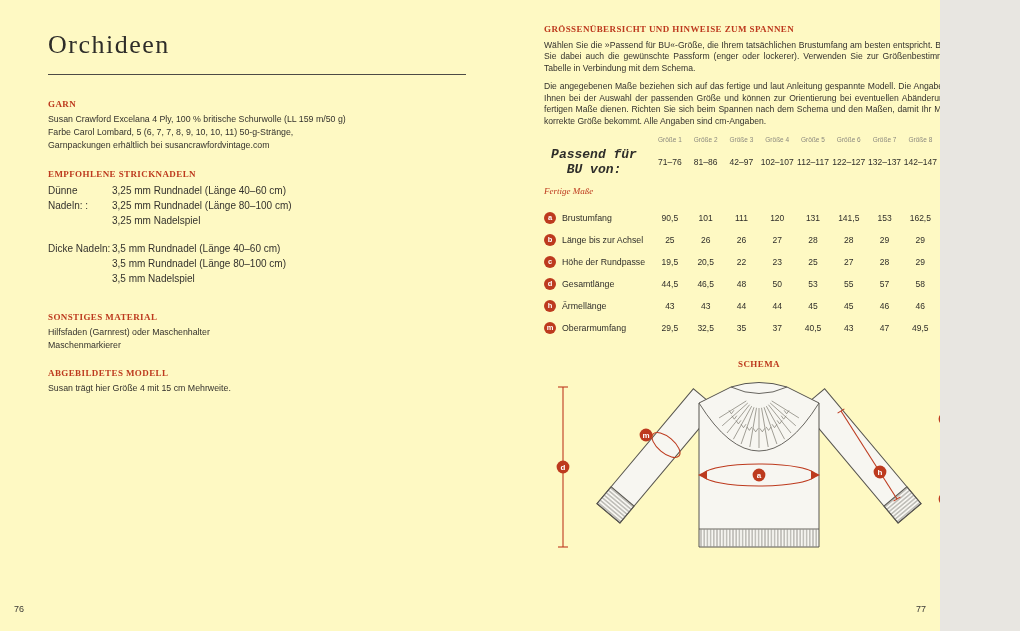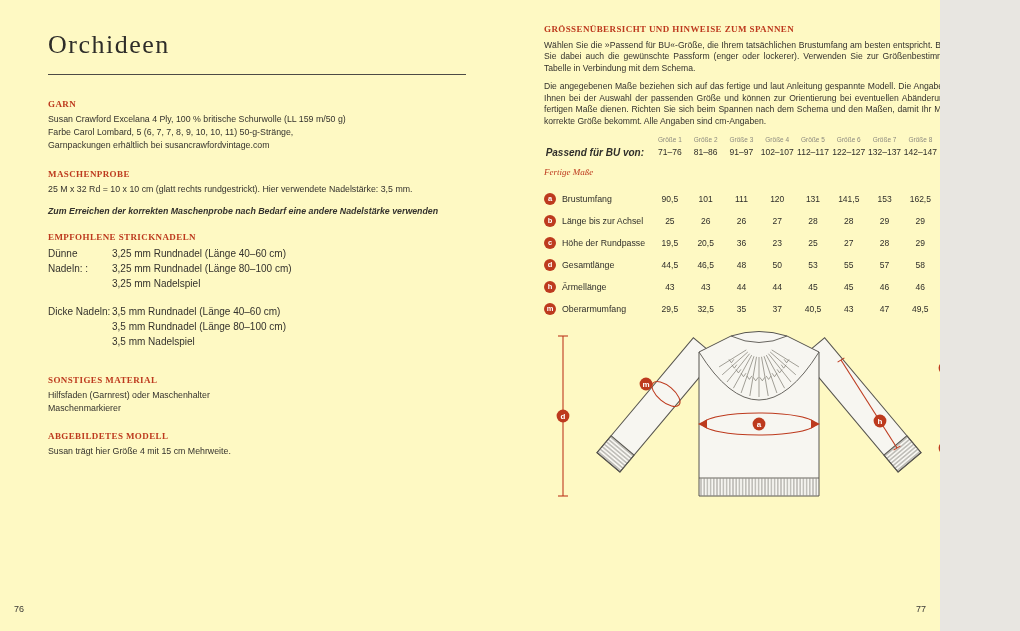--- a/index.html
+++ b/index.html
@@ -26,22 +26,22 @@
   
   .rpage{position:absolute;left:544px;top:24px;width:430px;}
   .rpage .redhead{margin-bottom:6px;}
   .para{font-size:8.6px;line-height:1.33;text-align:justify;margin:0 0 7px;}
 
   .size-table{margin-top:9px;}
   .trow{display:grid;grid-template-columns:108px repeat(9,1fr);align-items:center;}
   .cell{font-size:8.5px;color:#2f2e2a;}
   .size-h{font-size:6.5px;color:#8b897f;text-align:center;padding-bottom:4px;}
   .bu-row{margin-bottom:2px;}
-  .bu-label{font-family:Liberation Sans, sans-serif;font-weight:700;font-style:italic;
-            font-size:10px;text-align:right;padding-right:8px;}
+  .bu-label{font-family:Liberation Mono, monospace;font-weight:700;font-style:italic;
+            font-size:13px;text-align:center;padding-right:8px;}
   .val{text-align:center;}
   .fertige-label{font-family:"Liberation Serif",serif;font-style:italic;
                  color:var(--accent);font-size:9px;margin:9px 0 11px;}
   .mrow{height:22px;}
   .rlabel{display:flex;align-items:center;gap:6px;font-size:8.8px;}
   .badge{width:12px;height:12px;border-radius:50%;background:var(--accent);color:#fff;
          font-size:7.5px;font-weight:700;display:inline-flex;align-items:center;
          justify-content:center;flex:none;}
   .schema-head{text-align:center;margin-top:20px;}
   svg.schema{display:block;margin:4px auto 0;}
@@ -70,25 +70,20 @@
     <h1 class="title">Orchideen</h1>
     <hr class="title-rule">
 
     <div class="sec" style="margin-top:24px">
       <h2 class="redhead">GARN</h2>
       <p class="body">Susan Crawford Excelana 4 Ply, 100 % britische Schurwolle (LL 159 m/50 g)
 Farbe Carol Lombard, 5 (6, 7, 7, 8, 9, 10, 10, 11) 50-g-Stränge,
 Garnpackungen erhältlich bei susancrawfordvintage.com</p>
     </div>
 
-    <div class="sec">
-      <h2 class="redhead">MASCHENPROBE</h2>
-      <p class="body">25 M x 32 Rd = 10 x 10 cm (glatt rechts rundgestrickt). Hier verwendete Nadelstärke: 3,5 mm.</p>
-      <p class="note">Zum Erreichen der korrekten Maschenprobe nach Bedarf eine andere Nadelstärke verwenden</p>
-    </div>
 
     <div class="sec">
       <h2 class="redhead">EMPFOHLENE STRICKNADELN</h2>
       <div class="needles">
         <span class="nlabel">Dünne Nadeln: :</span>
         <span class="nitems">3,25 mm Rundnadel (Länge 40–60 cm)
 3,25 mm Rundnadel (Länge 80–100 cm)
 3,25 mm Nadelspiel</span>
       </div>
       <div class="needles">
@@ -126,21 +121,21 @@
           <div class="cell size-h">Größe 5</div>
           <div class="cell size-h">Größe 6</div>
           <div class="cell size-h">Größe 7</div>
           <div class="cell size-h">Größe 8</div>
           <div class="cell size-h">Größe 9</div>
         </div>
       <div class="trow bu-row">
         <div class="cell bu-label">Passend für BU von:</div>
       <div class="cell val">71–76</div>
           <div class="cell val">81–86</div>
-          <div class="cell val">91–97</div>
+          <div class="cell val">42–97</div>
           <div class="cell val">102–107</div>
           <div class="cell val">112–117</div>
           <div class="cell val">122–127</div>
           <div class="cell val">132–137</div>
           <div class="cell val">142–147</div>
           <div class="cell val">152–157</div>
         </div>
       <div class="fertige-label">Fertige Maße</div>
       <div>
           <div class="trow mrow">
@@ -173,21 +168,21 @@
             <div class="cell val">29</div>
             <div class="cell val">50</div>
           </div>
           <div class="trow mrow">
             <div class="cell rlabel">
               <span class="badge">c</span>
               <span>Höhe der Rundpasse</span>
             </div>
             <div class="cell val">19,5</div>
             <div class="cell val">20,5</div>
-            <div class="cell val">36</div>
+            <div class="cell val">22</div>
             <div class="cell val">23</div>
             <div class="cell val">25</div>
             <div class="cell val">27</div>
             <div class="cell val">28</div>
             <div class="cell val">29</div>
             <div class="cell val">31,5</div>
           </div>
           <div class="trow mrow">
             <div class="cell rlabel">
               <span class="badge">d</span>
@@ -229,20 +224,21 @@
             <div class="cell val">37</div>
             <div class="cell val">40,5</div>
             <div class="cell val">43</div>
             <div class="cell val">47</div>
             <div class="cell val">49,5</div>
             <div class="cell val">53</div>
           </div>
         </div>
     </div>
 
+    <h2 class="redhead schema-head">SCHEMA</h2>
 
     <svg class="schema" width="420" height="210" viewBox="0 0 420 210">
       <defs>
         <pattern id="ribpat" width="3.2" height="34" patternUnits="userSpaceOnUse">
           <path d="M1.6 0 V34" stroke="#6b6963" stroke-width="0.7" fill="none"></path>
         </pattern>
       </defs>
       <g>
         <g transform="translate(152,28) rotate(130)">
           <rect class="outline" x="-6" y="-15" width="150" height="30"></rect>

